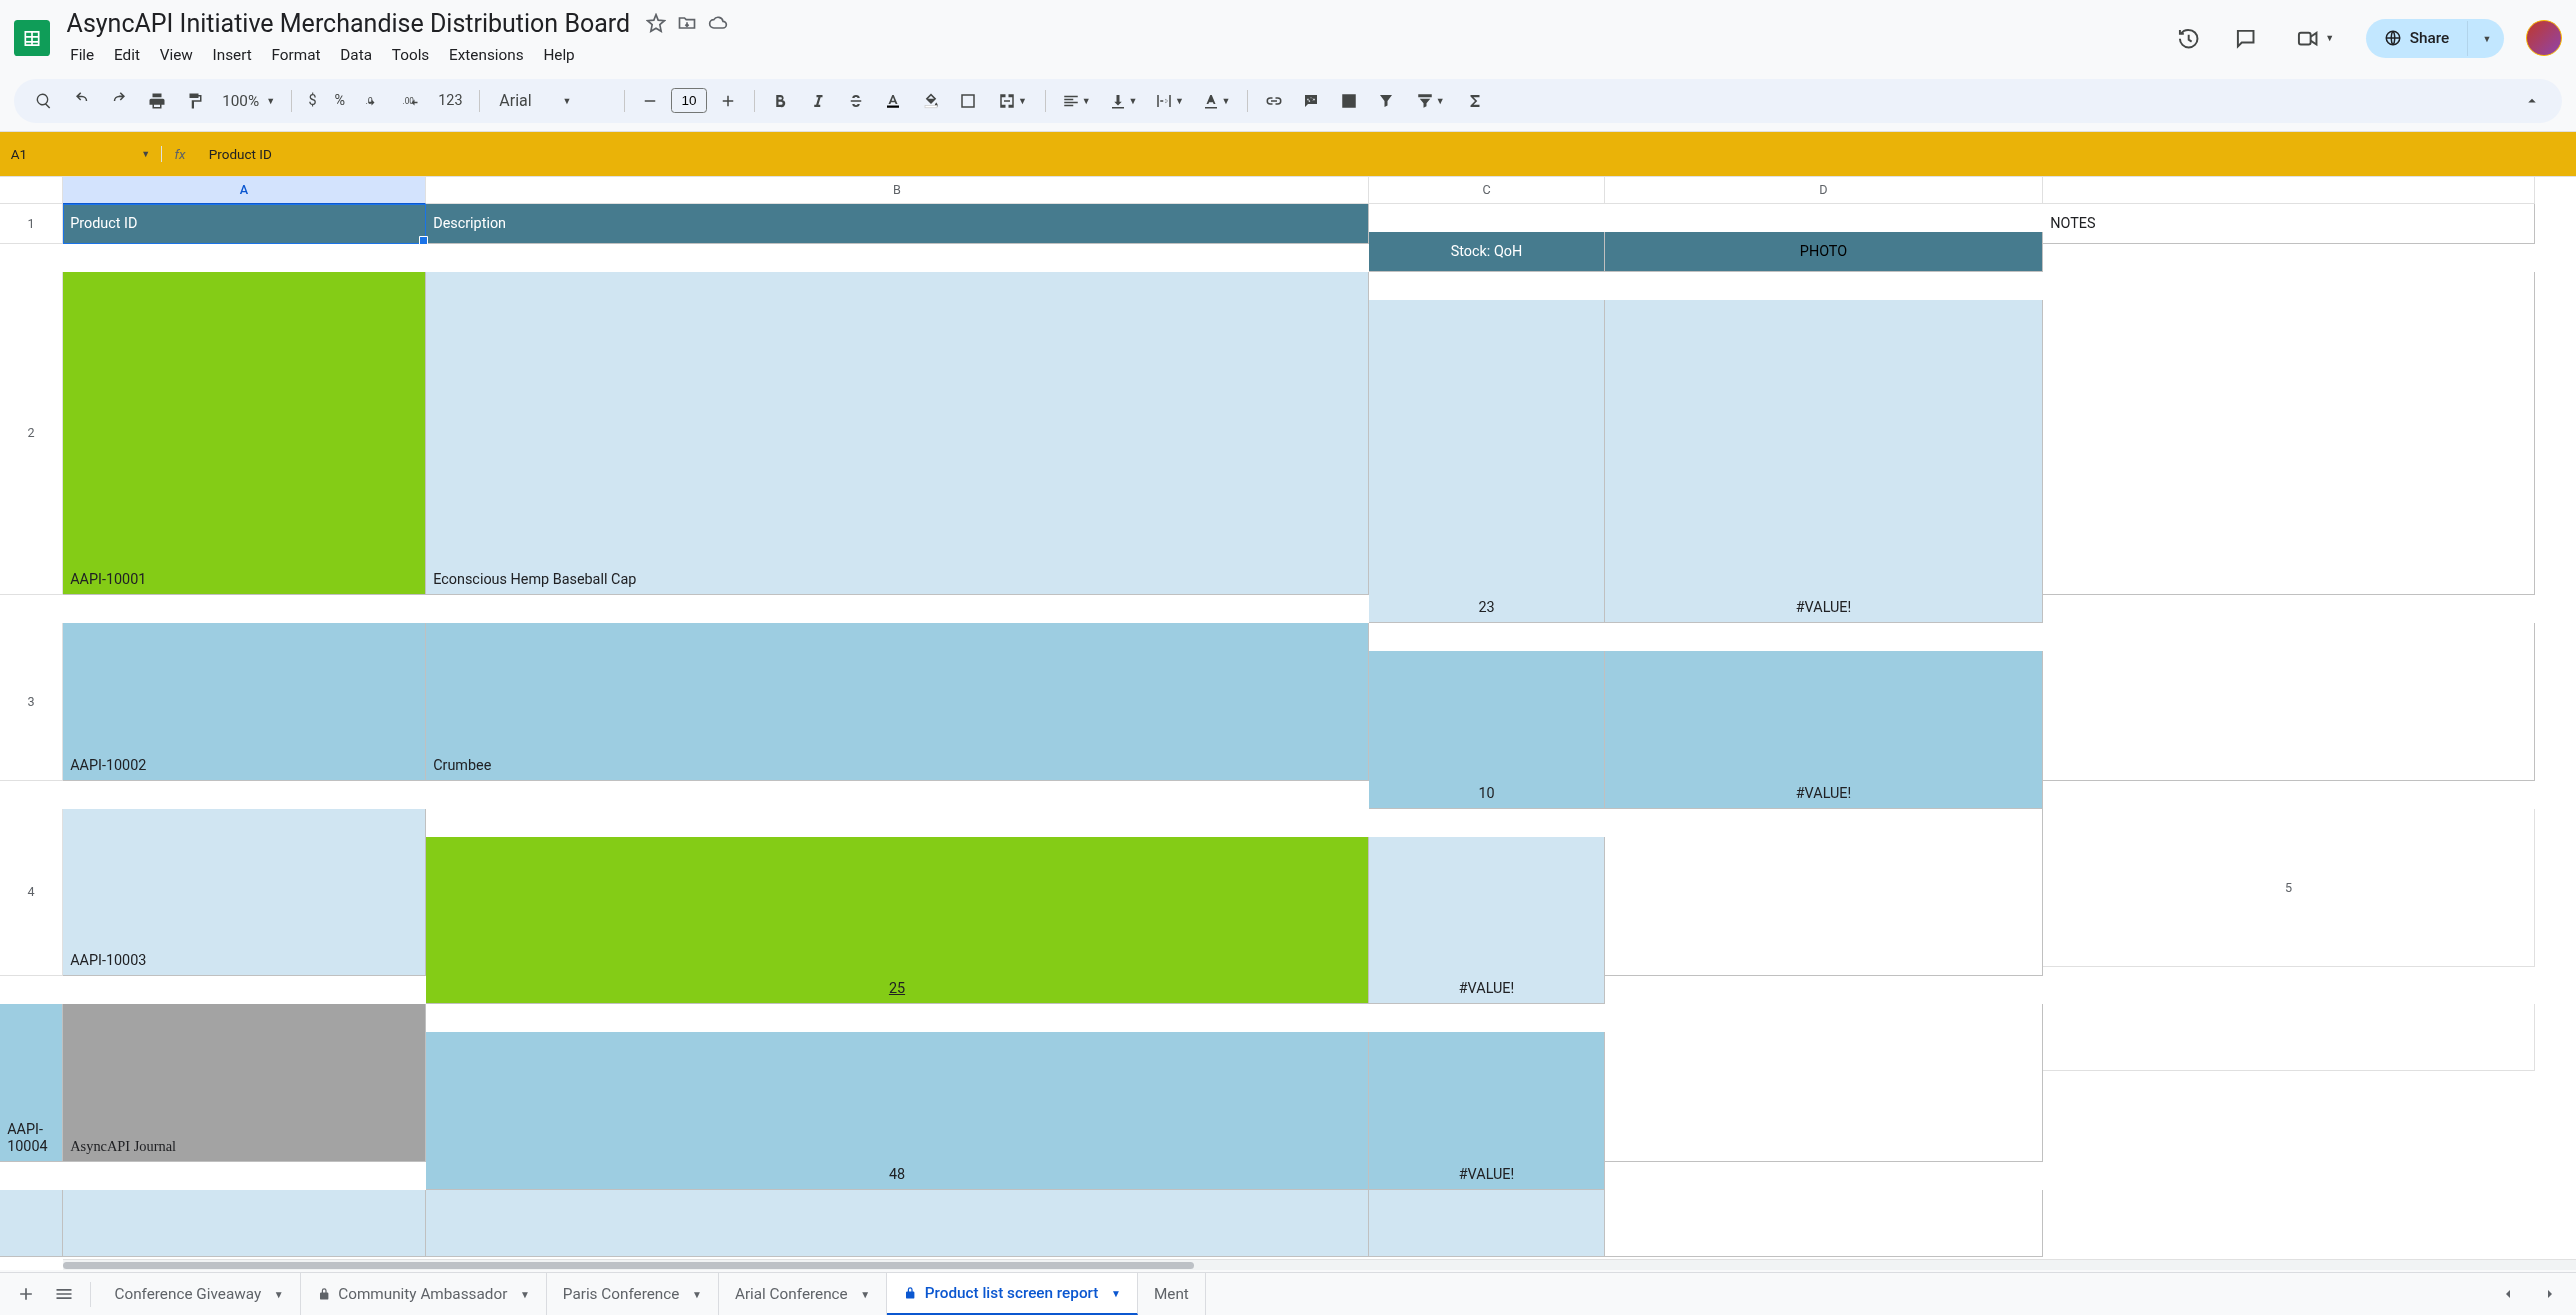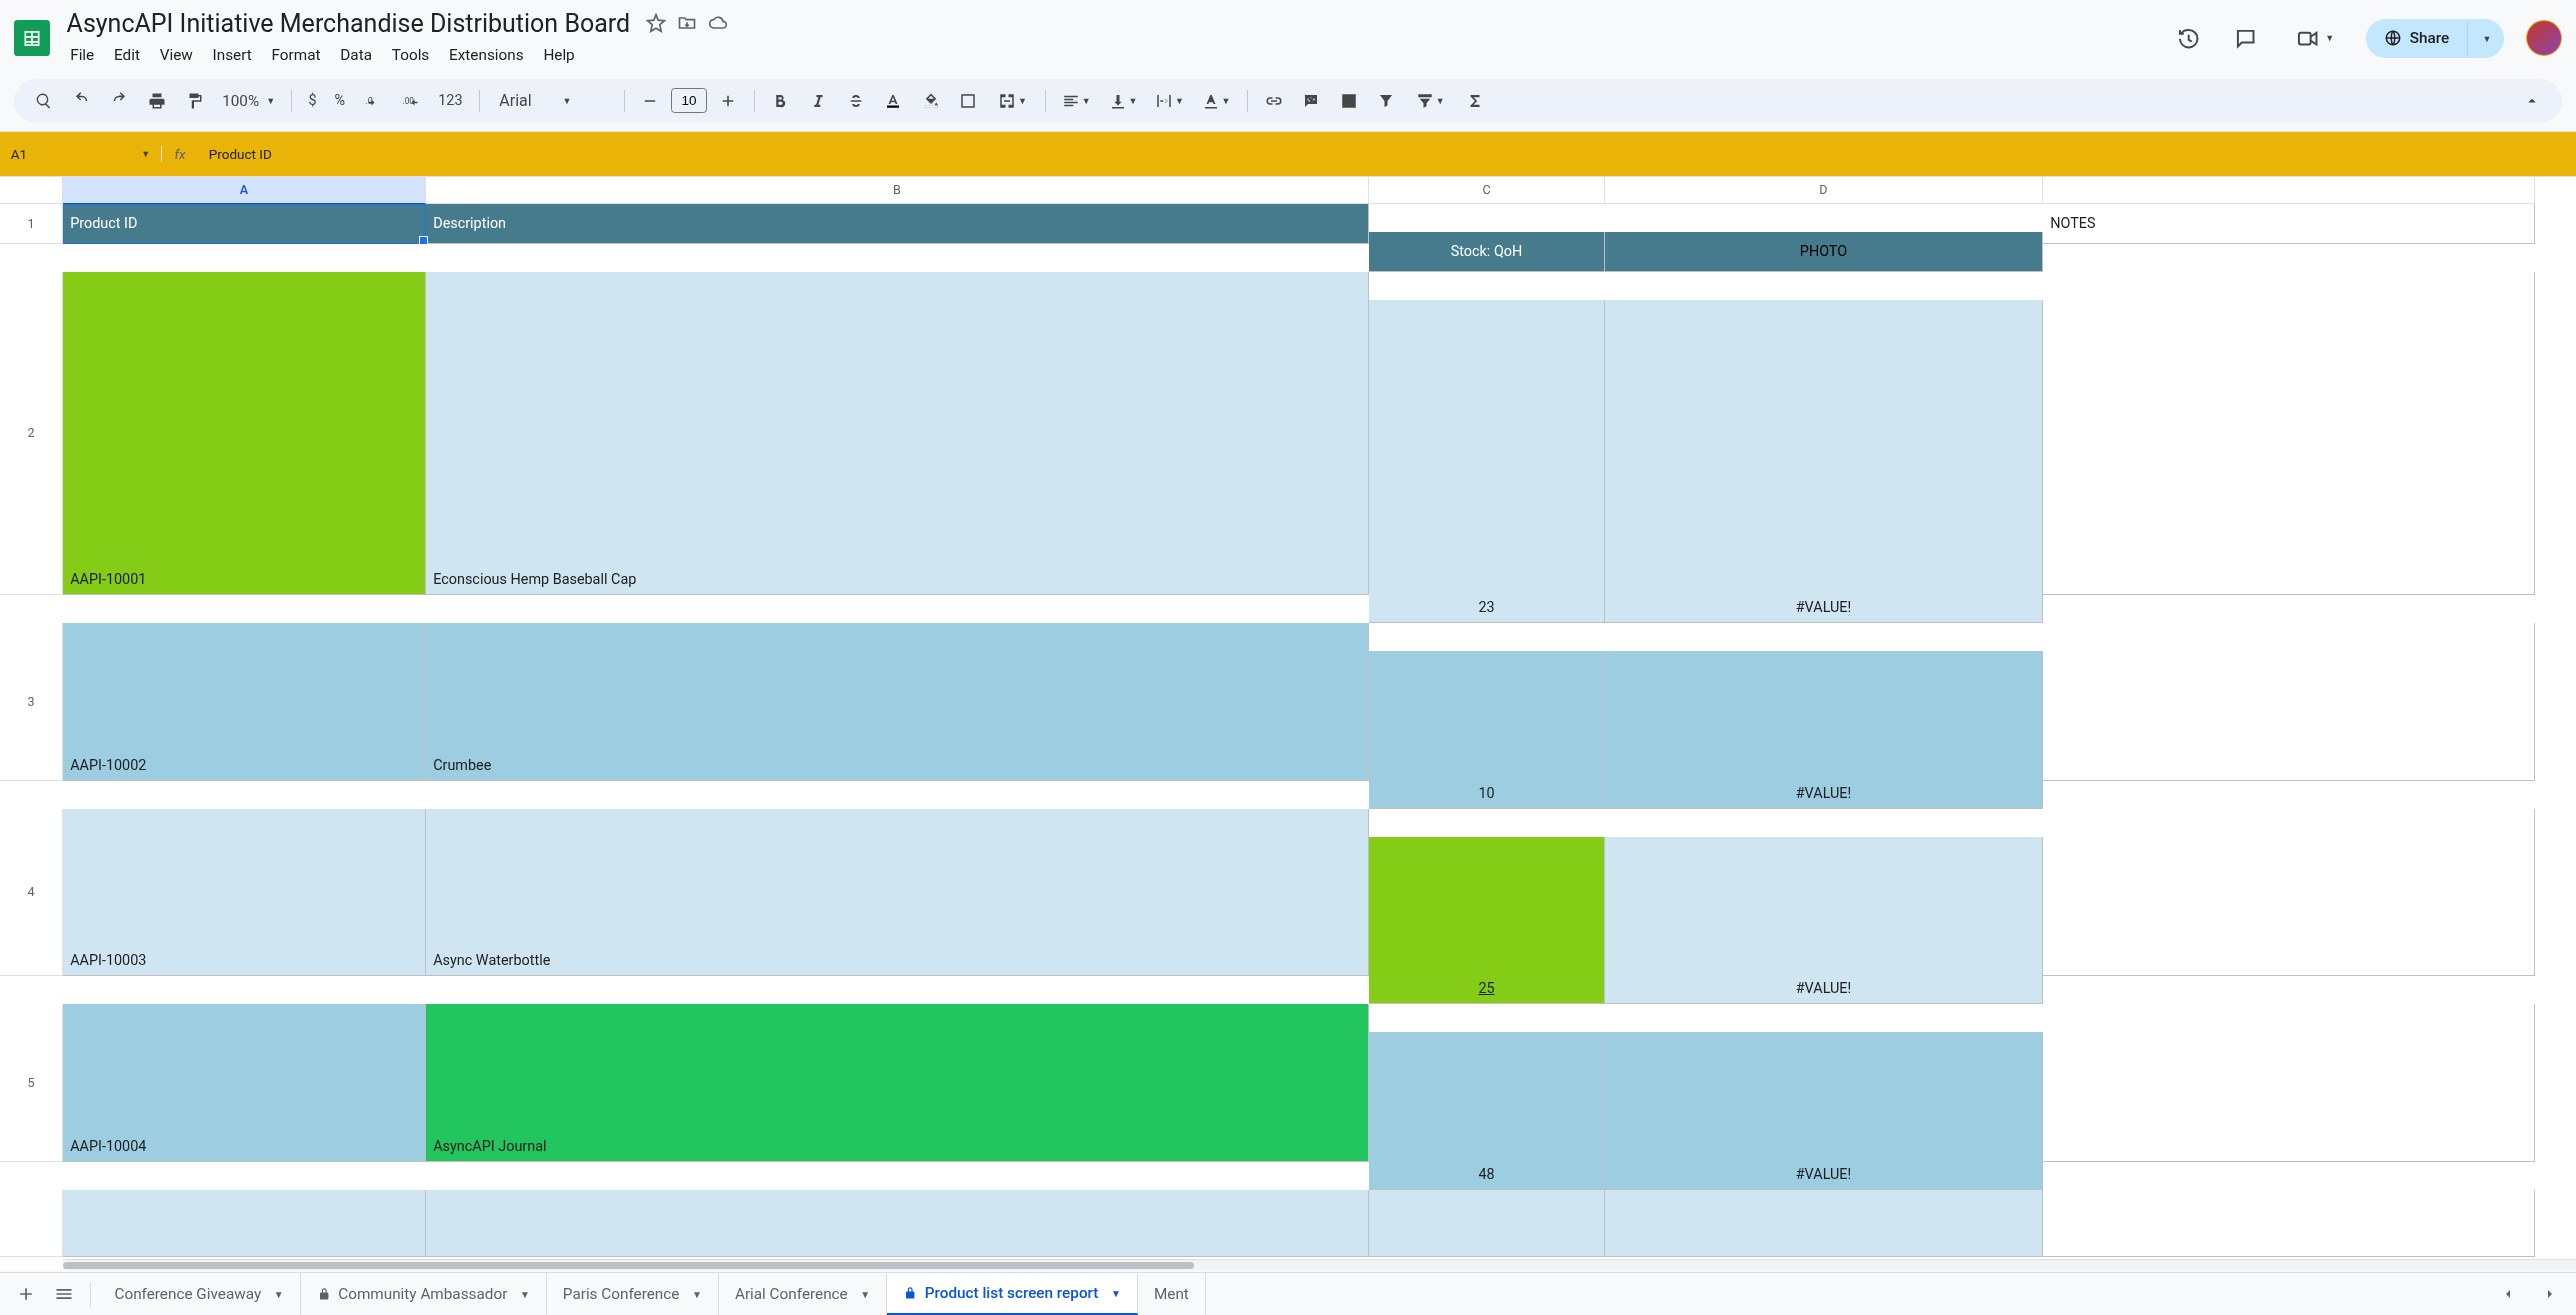--- a/index.html
+++ b/index.html
@@ -625,28 +625,27 @@
 
     <div class="row-header row-h3">3</div>
     <div class="cell row-h3" style="background:#9dcde1;">AAPI-10002</div>
     <div class="cell row-h3" style="background:#9dcde1;">Crumbee</div>
     <div class="cell row-h3 center" style="background:#9dcde1;">10</div>
     <div class="cell row-h3 center" style="background:#9dcde1;">#VALUE!</div>
     <div class="cell row-h3 notes"></div>
 
     <div class="row-header row-h4">4</div>
     <div class="cell row-h4" style="background:#d0e5f2;">AAPI-10003</div>
-    <div class="cell row-h4" style="background:#d0e5f2;">Async Waterbottle</div>
     <div class="cell row-h4 center" style="background:#84cc16;text-decoration:underline;">25</div>
     <div class="cell row-h4 center" style="background:#d0e5f2;">#VALUE!</div>
     <div class="cell row-h4 notes"></div>
 
     <div class="row-header row-h5">5</div>
     <div class="cell row-h5" style="background:#9dcde1;">AAPI-10004</div>
-    <div class="cell row-h5" style="background:#22c55e;">AsyncAPI Journal</div>
+    <div class="cell row-h5" style="background:#a3a3a3;font-family:Liberation Serif, serif;">AsyncAPI Journal</div>
     <div class="cell row-h5 center" style="background:#9dcde1;">48</div>
     <div class="cell row-h5 center" style="background:#9dcde1;">#VALUE!</div>
     <div class="cell row-h5 notes"></div>
 
     <div class="row-header row-h6"></div>
     <div class="cell row-h6" style="background:#d0e5f2;"></div>
     <div class="cell row-h6" style="background:#d0e5f2;"></div>
     <div class="cell row-h6" style="background:#d0e5f2;"></div>
     <div class="cell row-h6" style="background:#d0e5f2;"></div>
     <div class="cell row-h6 notes"></div>

